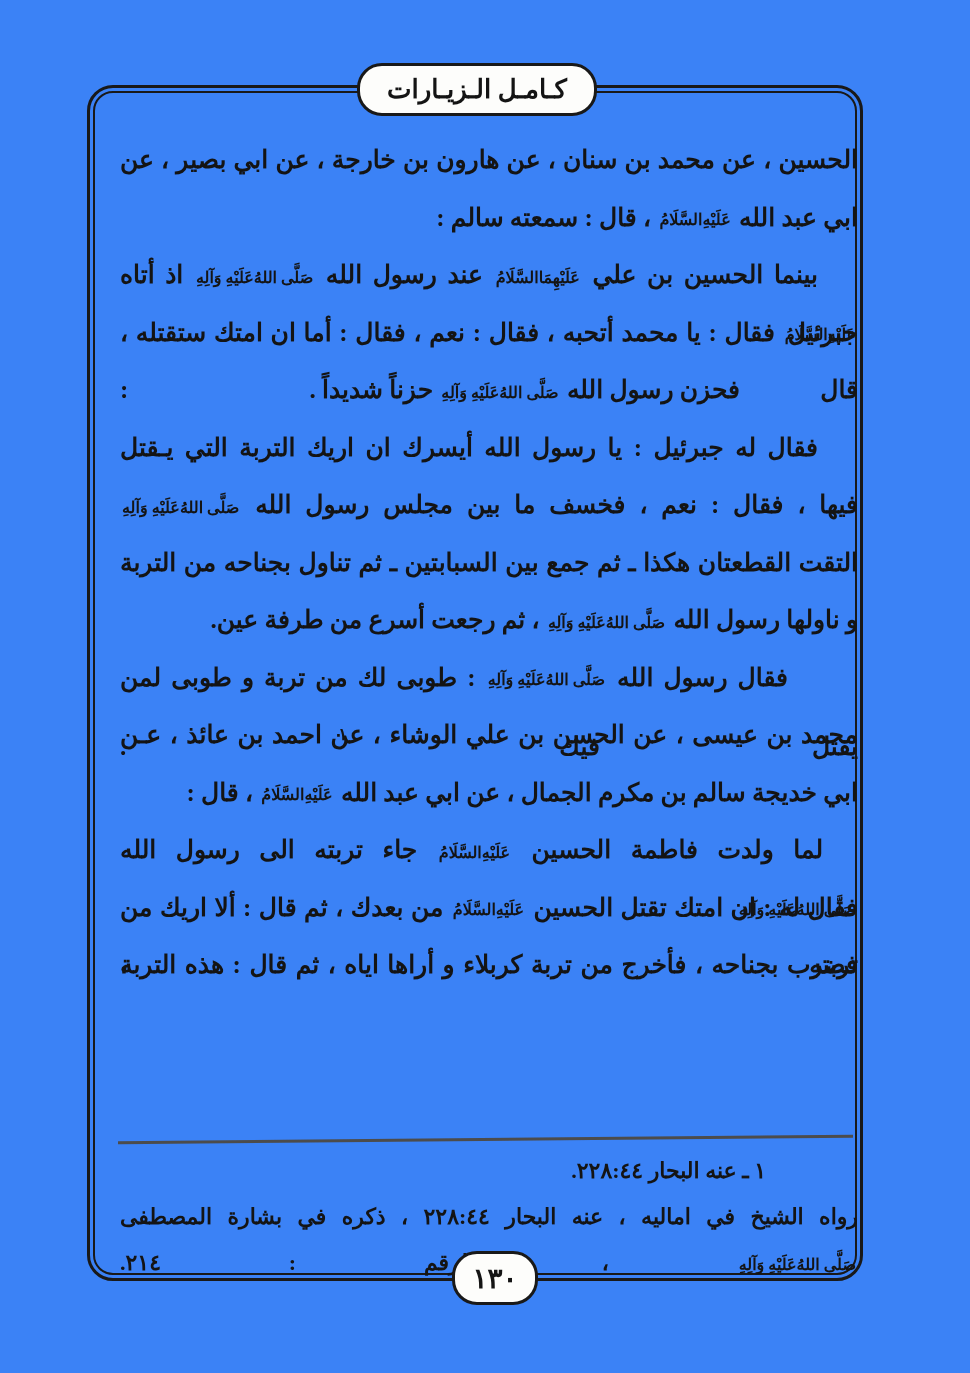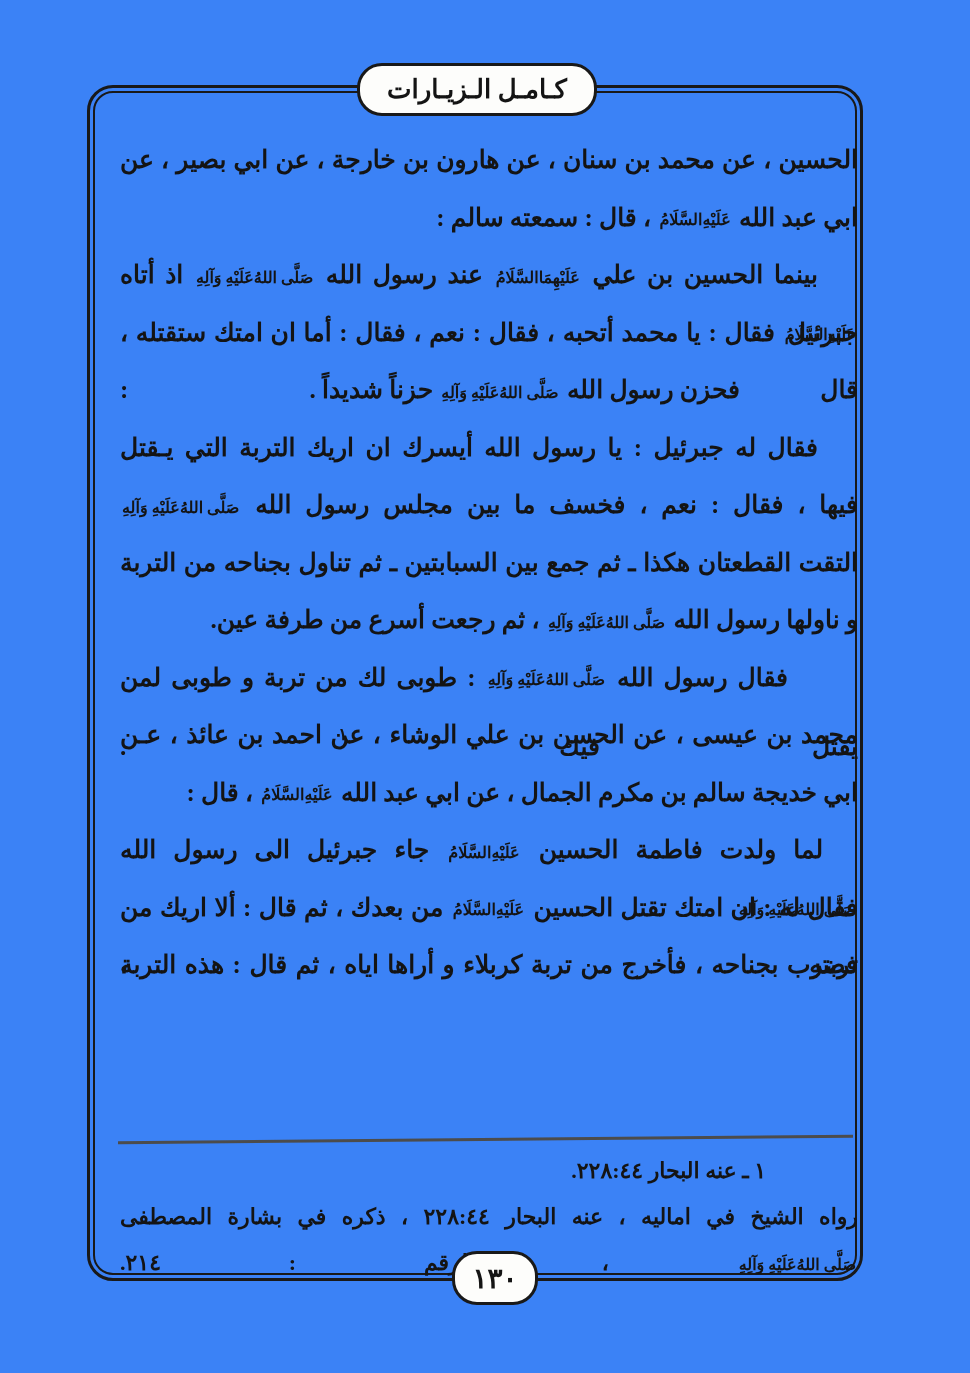--- a/index.html
+++ b/index.html
@@ -115,21 +115,21 @@
           <span>عَلَيْهِ وَآلِهِ</span>
         </span><span> : طوبى لك من تربة و طوبى لمن يقتل فيك </span><span class="sup-ref">١</span><span> .</span></div>
       <div class="line full"><span>محمد بن عيسى ، عن الحسن بن علي الوشاء ، عن احمد بن عائذ ، عـن</span></div>
       <div class="line start"><span>ابي خديجة سالم بن مكرم الجمال ، عن ابي عبد الله </span><span class="hon">
           <span>عَلَيْهِ</span>
           <span>السَّلَامُ</span>
         </span><span> ، قال :</span></div>
       <div class="line full ind35"><span>لما ولدت فاطمة الحسين </span><span class="hon">
           <span>عَلَيْهِ</span>
           <span>السَّلَامُ</span>
-        </span><span> جاء جبرئيل الى رسول الله </span><span class="hon">
+        </span><span> جاء تربته الى رسول الله </span><span class="hon">
           <span>صَلَّى اللهُ</span>
           <span>عَلَيْهِ وَآلِهِ</span>
         </span></div>
       <div class="line full"><span>فقال له : ان امتك تقتل الحسين </span><span class="hon">
           <span>عَلَيْهِ</span>
           <span>السَّلَامُ</span>
         </span><span> من بعدك ، ثم قال : ألا اريك من تربته ،</span></div>
       <div class="line full"><span>فضرب بجناحه ، فأخرج من تربة كربلاء و أراها اياه ، ثم قال : هذه التربة</span></div>
     </div>
 

